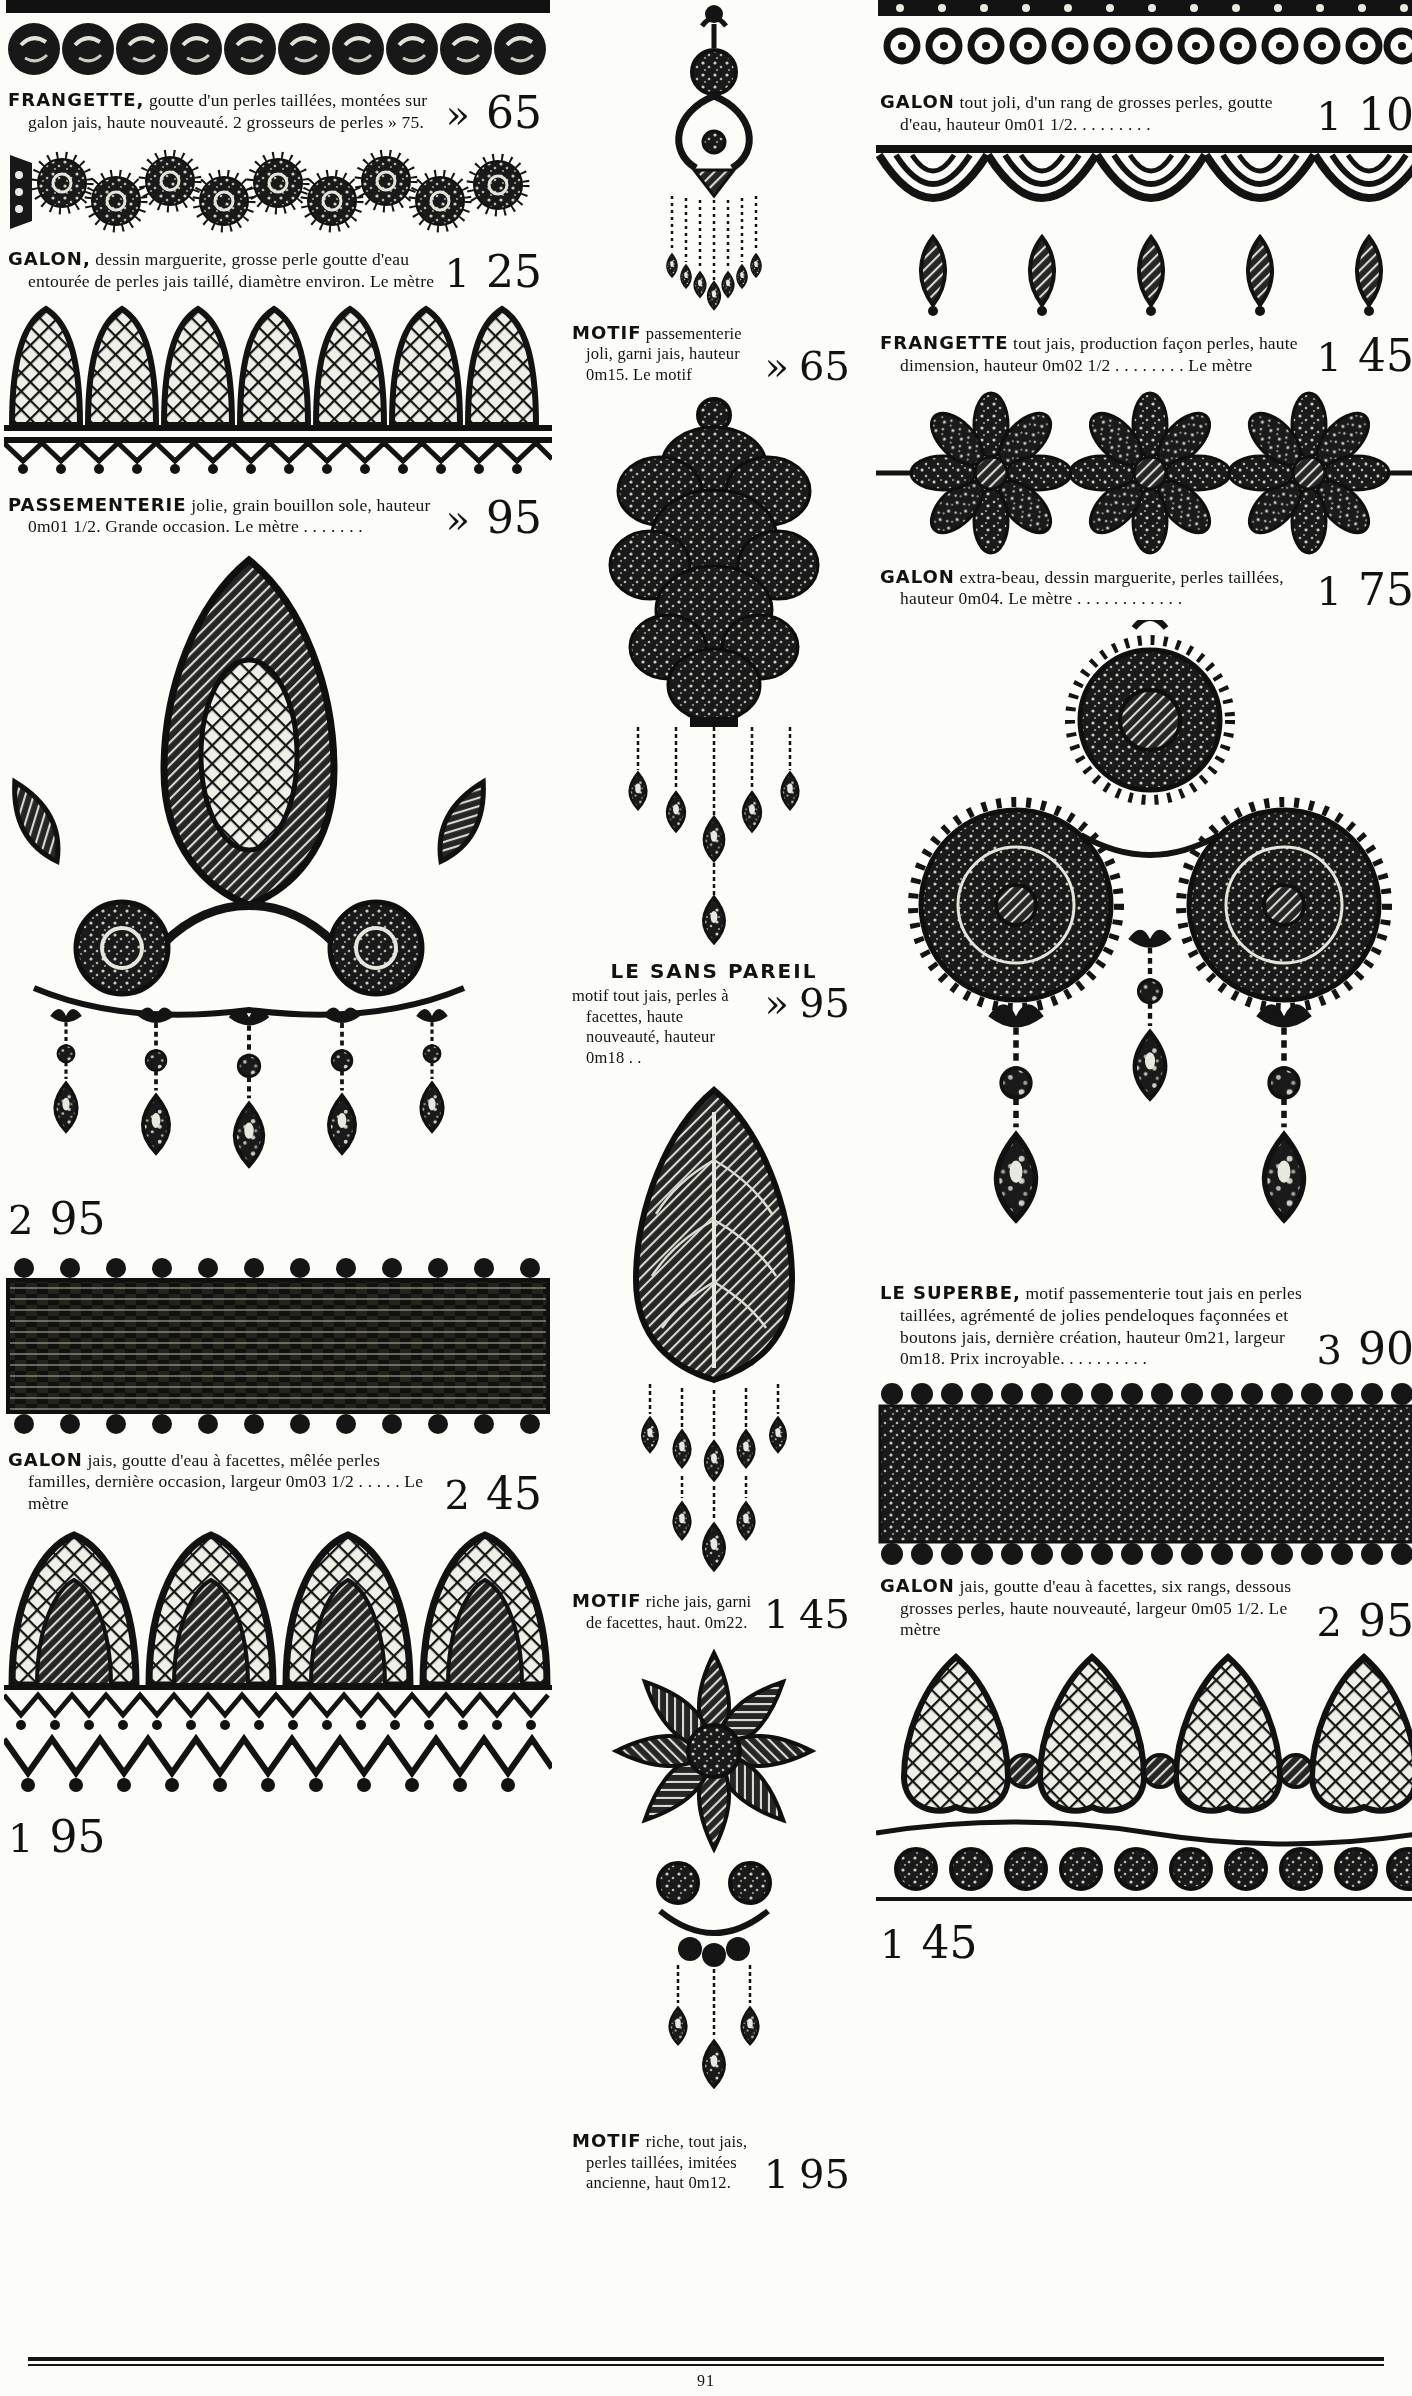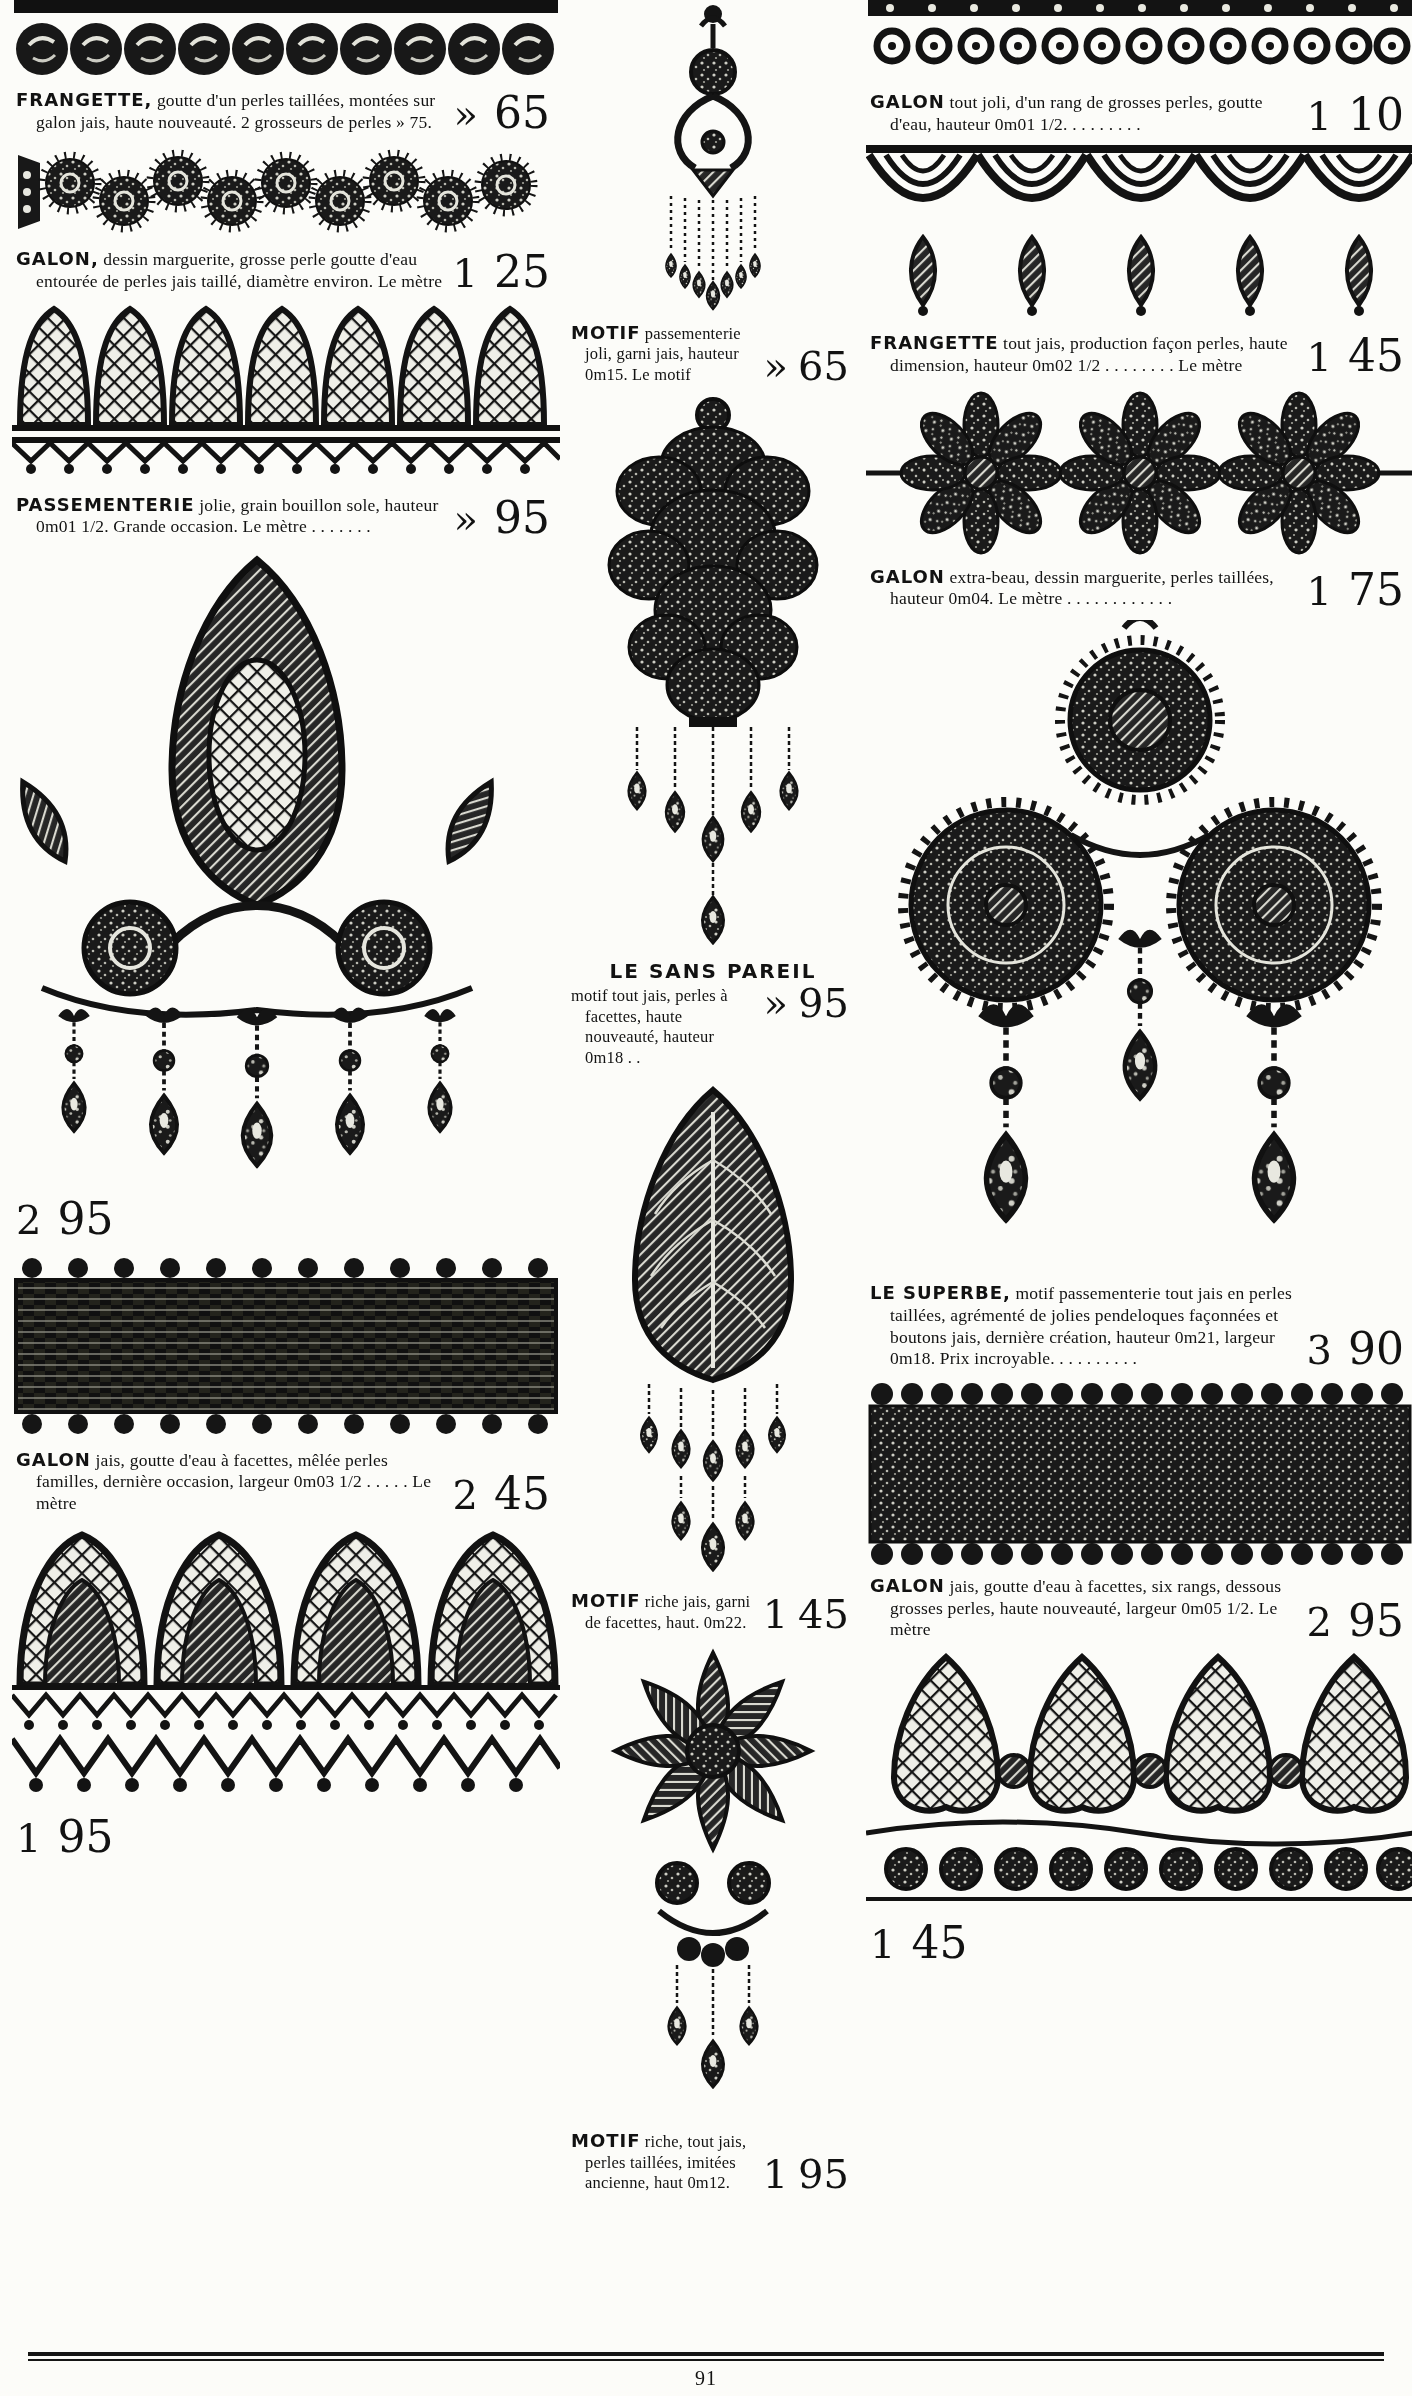--- a/index.html
+++ b/index.html
@@ -4,22 +4,22 @@
 <style>
   html,body{margin:0;padding:0;}
   body{
     width:1412px;height:2396px;overflow:hidden;position:relative;
     background:#fcfcf9;color:#121212;
     font-family:"Liberation Serif", serif;
   }
   .page{
     display:grid;
     grid-template-columns:548px 292px 548px;
-    column-gap:7px;
-    padding:0 12px;
+    column-gap:16px;
+    padding:0 4px;
   }
   .col{display:flex;flex-direction:column;}
   .item{display:flex;flex-direction:column;}
   .illus{display:flex;justify-content:center;align-items:flex-end;overflow:hidden;}
   .illus svg{display:block;}
   .entry{display:flex;align-items:flex-end;gap:8px;padding:7px 4px 10px 4px;}
   .txt{
     flex:1;margin:0;font-size:17.5px;line-height:1.24;
     padding-left:20px;text-indent:-20px;text-align:left;
     letter-spacing:.2px;
@@ -41,21 +41,21 @@
     font-family:"DejaVu Sans", sans-serif;font-weight:bold;
     font-size:20px;letter-spacing:2px;text-align:center;margin:2px 0 3px 0;
   }
   .stacked{display:block;}
   .stacked .row{display:flex;gap:8px;}
   .footer{
     position:absolute;left:0;bottom:6px;width:100%;
     display:flex;flex-direction:column;align-items:center;gap:6px;
   }
   .rule{width:96%;border-top:4px solid #151515;border-bottom:2px solid #151515;height:3px;}
-  .pageno{font-size:20px;letter-spacing:1px;}
+  .pageno{font-size:16px;letter-spacing:1px;}
   .hidden-defs{position:absolute;width:0;height:0;}
 </style>
 </head>
 <body>
 
 <svg class="hidden-defs" aria-hidden="true">
   <defs>
     <pattern id="ph" patternUnits="userSpaceOnUse" width="8" height="8" patternTransform="rotate(45)">
       <rect width="8" height="8" fill="#262626"></rect>
       <line x1="1" y1="0" x2="1" y2="8" stroke="#d9d9d0" stroke-width="2.2"></line>

